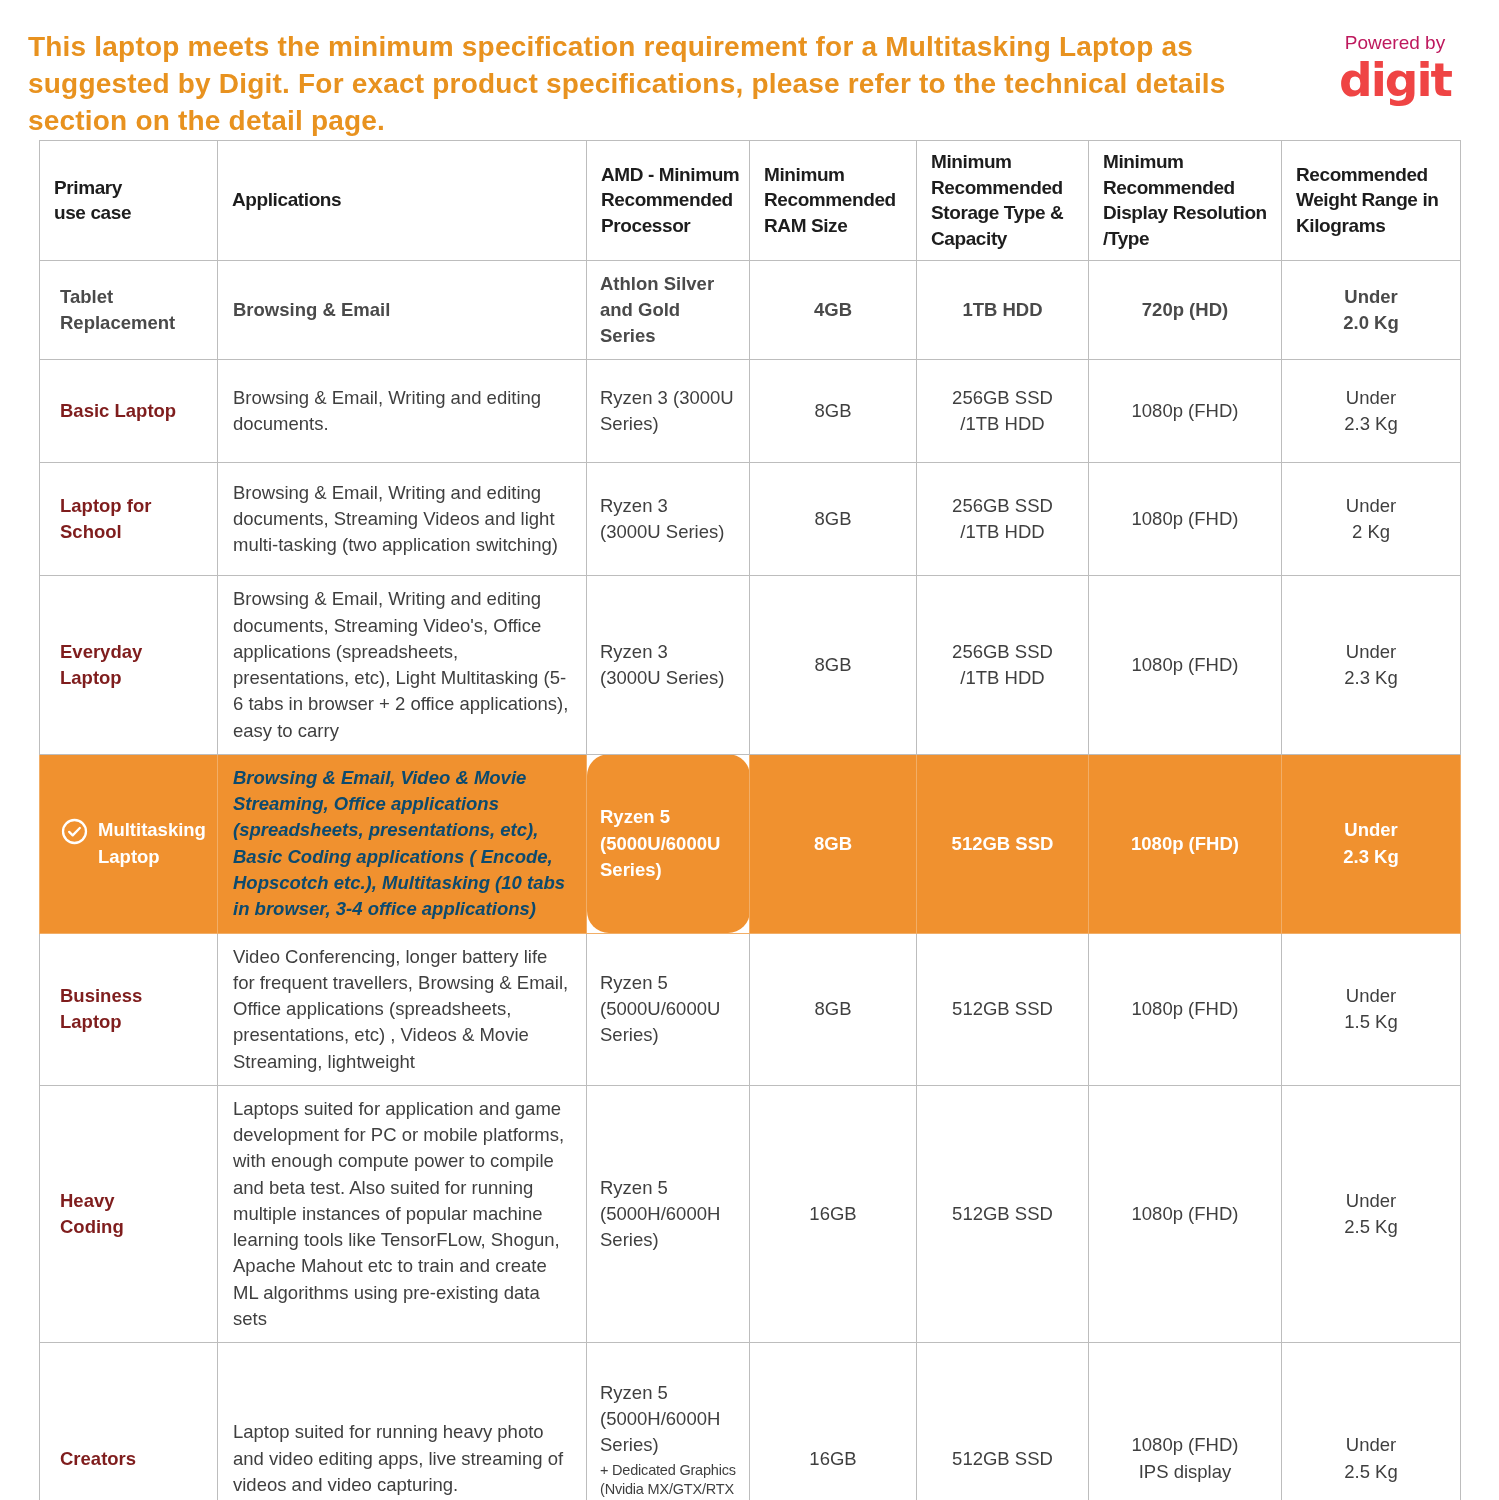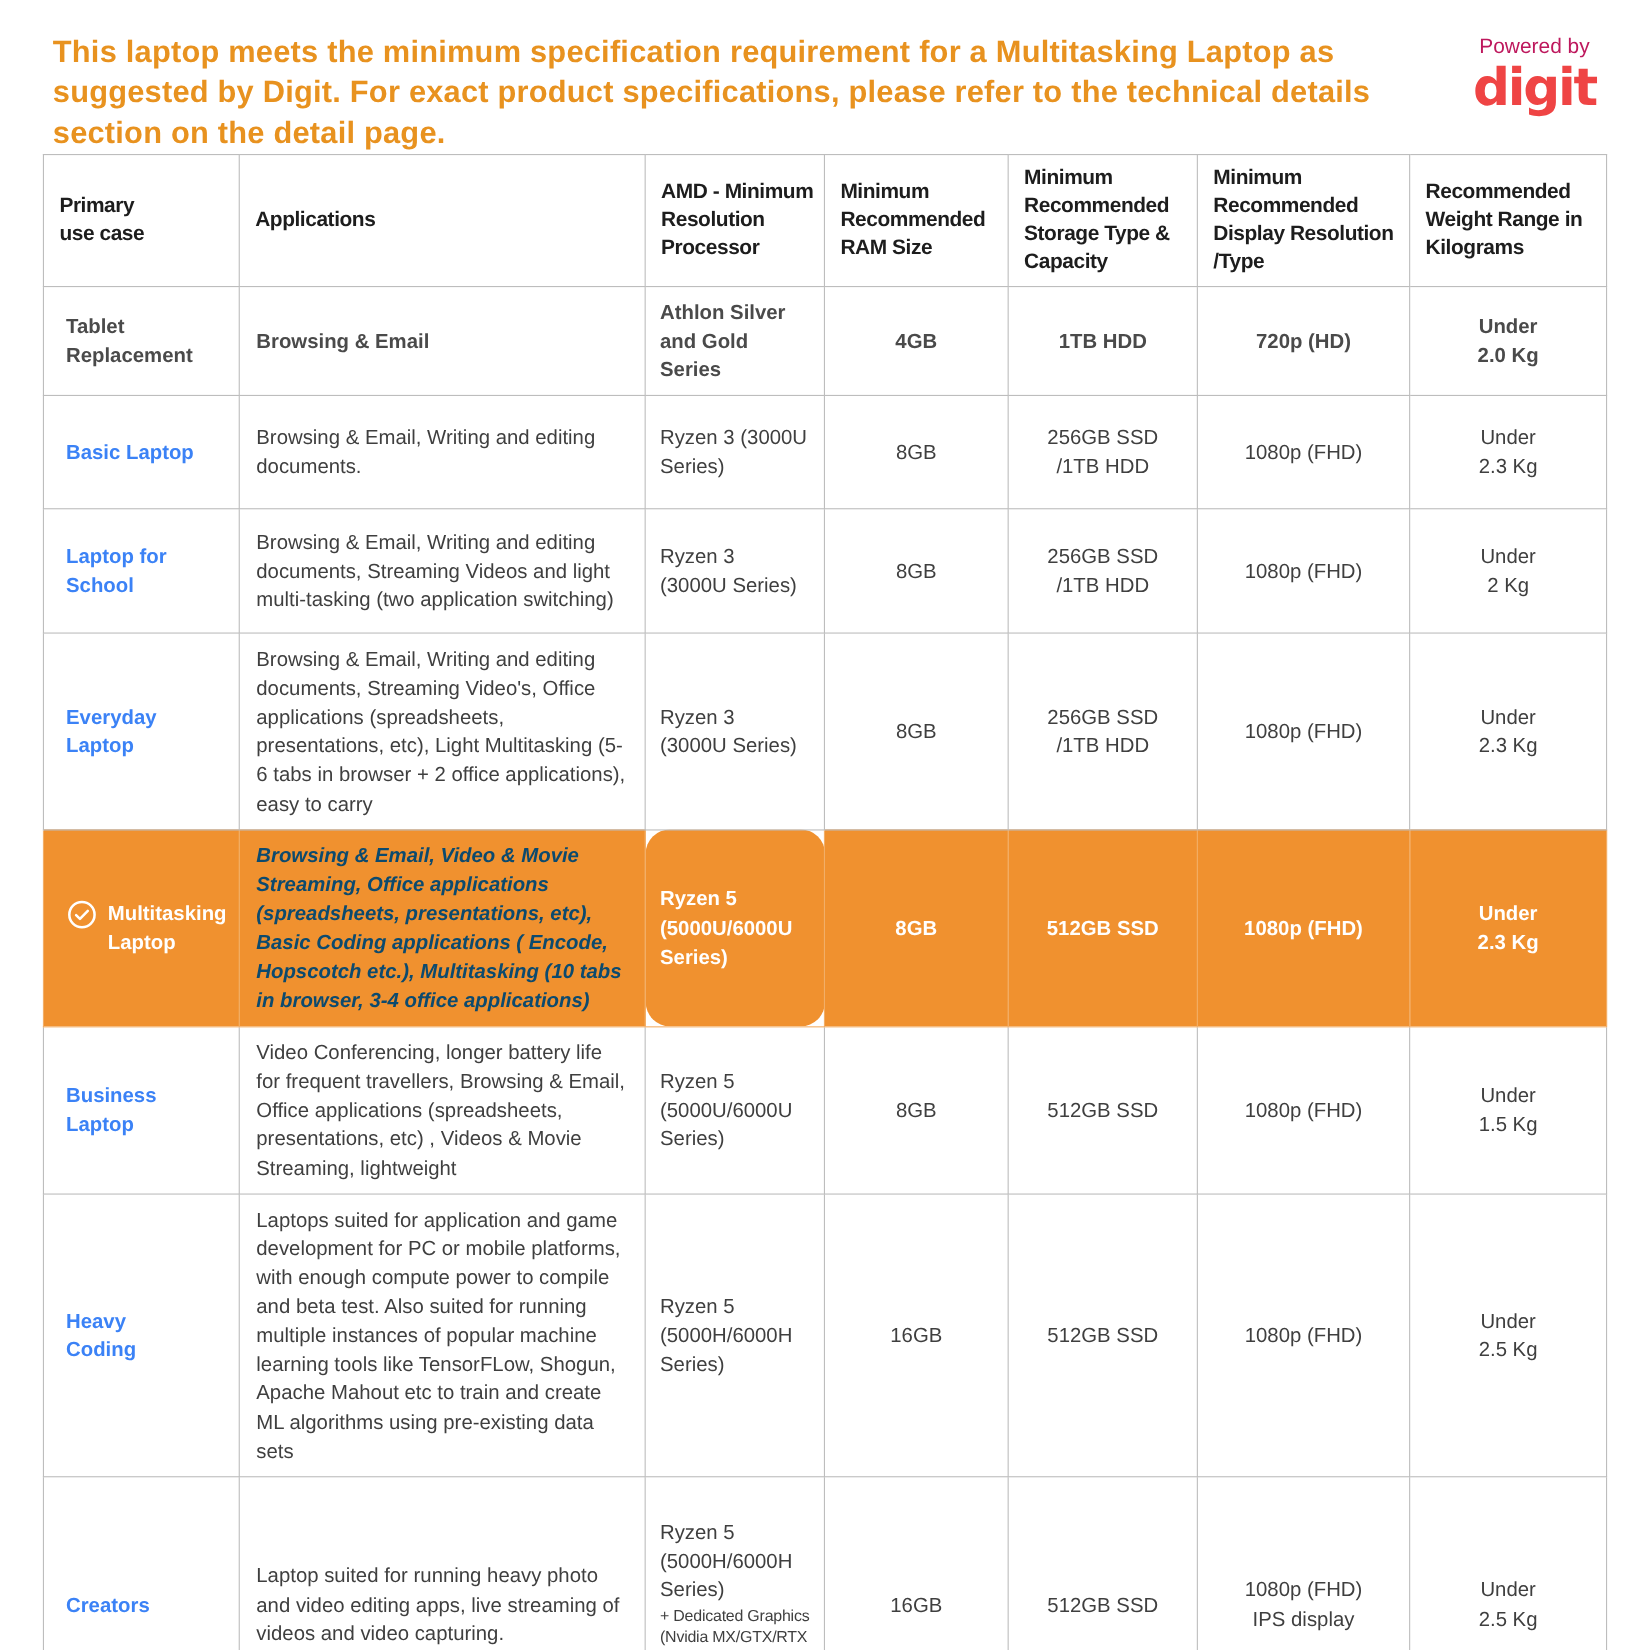--- a/index.html
+++ b/index.html
@@ -4,21 +4,21 @@
 <style>
   html,body{margin:0;padding:0;background:#ffffff;}
   body{
     width:1499px;height:1500px;box-sizing:border-box;
     font-family:"Liberation Sans","DejaVu Sans",sans-serif;
     color:#222;overflow:hidden;
   }
   
   .banner{
     display:flex;justify-content:space-between;align-items:flex-start;
-    padding:28px 34px 0 48px;min-height:140px;box-sizing:border-box;
+    padding:28px 34px 0 28px;min-height:140px;box-sizing:border-box;
   }
   .banner-text{
     width:1255px;font-size:28px;font-weight:bold;color:#E8921F;
     line-height:1.33;letter-spacing:.2px;
   }
   .powered{ text-align:center;padding-top:4px;padding-right:14px; }
   .powered-by{ font-size:19px;color:#be185d; }
   .brand{
     font-size:47px;font-weight:bold;color:#ef4444;line-height:1.05;
     letter-spacing:-2px;margin-top:1px;
@@ -32,21 +32,21 @@
   th,td{
     border:1px solid #bdbdbd;vertical-align:middle;box-sizing:border-box;
   }
   th{
     text-align:left;font-size:19px;font-weight:bold;color:#1d1d1d;
     padding:8px 8px 8px 14px;line-height:1.35;letter-spacing:-0.4px;
     white-space:pre-line;
   }
   td{ font-size:18.5px;color:#3f3f3f;line-height:1.42; }
   td.usecase{
-    font-weight:bold;color:#3b82f6;padding:6px 8px 6px 20px;white-space:pre-line;
+    font-weight:bold;color:#7f1d1d;padding:6px 8px 6px 20px;white-space:pre-line;
   }
   td.apps{ padding:10px 16px 10px 15px; }
   td.proc{ padding:10px 10px 10px 13px;white-space:pre-line;border-radius:22px; }
   td.c{ text-align:center;white-space:pre-line;padding:6px 8px; }
   tr.bold-row td{ font-weight:bold;color:#4a4a4a; }
   tr.highlight{ background:#F0912F; }
   tr.highlight td{
     color:#ffffff;font-weight:bold;border-color:#f2ae67;
   }
   tr.highlight td.apps{ color:#0c4a6e;font-style:italic; }
@@ -82,21 +82,21 @@
       <col style="width:172px">
       <col style="width:193px">
     <col style="width:179px">
   </colgroup>
   <thead>
     <tr class="h-head">
       <th>Primary
 use case</th>
       <th>Applications</th>
       <th>AMD - Minimum
-Resolution
+Recommended
 Processor</th>
       <th>Minimum
 Recommended
 RAM Size</th>
       <th>Minimum
 Recommended
 Storage Type &amp;
 Capacity</th>
       <th>Minimum
 Recommended

